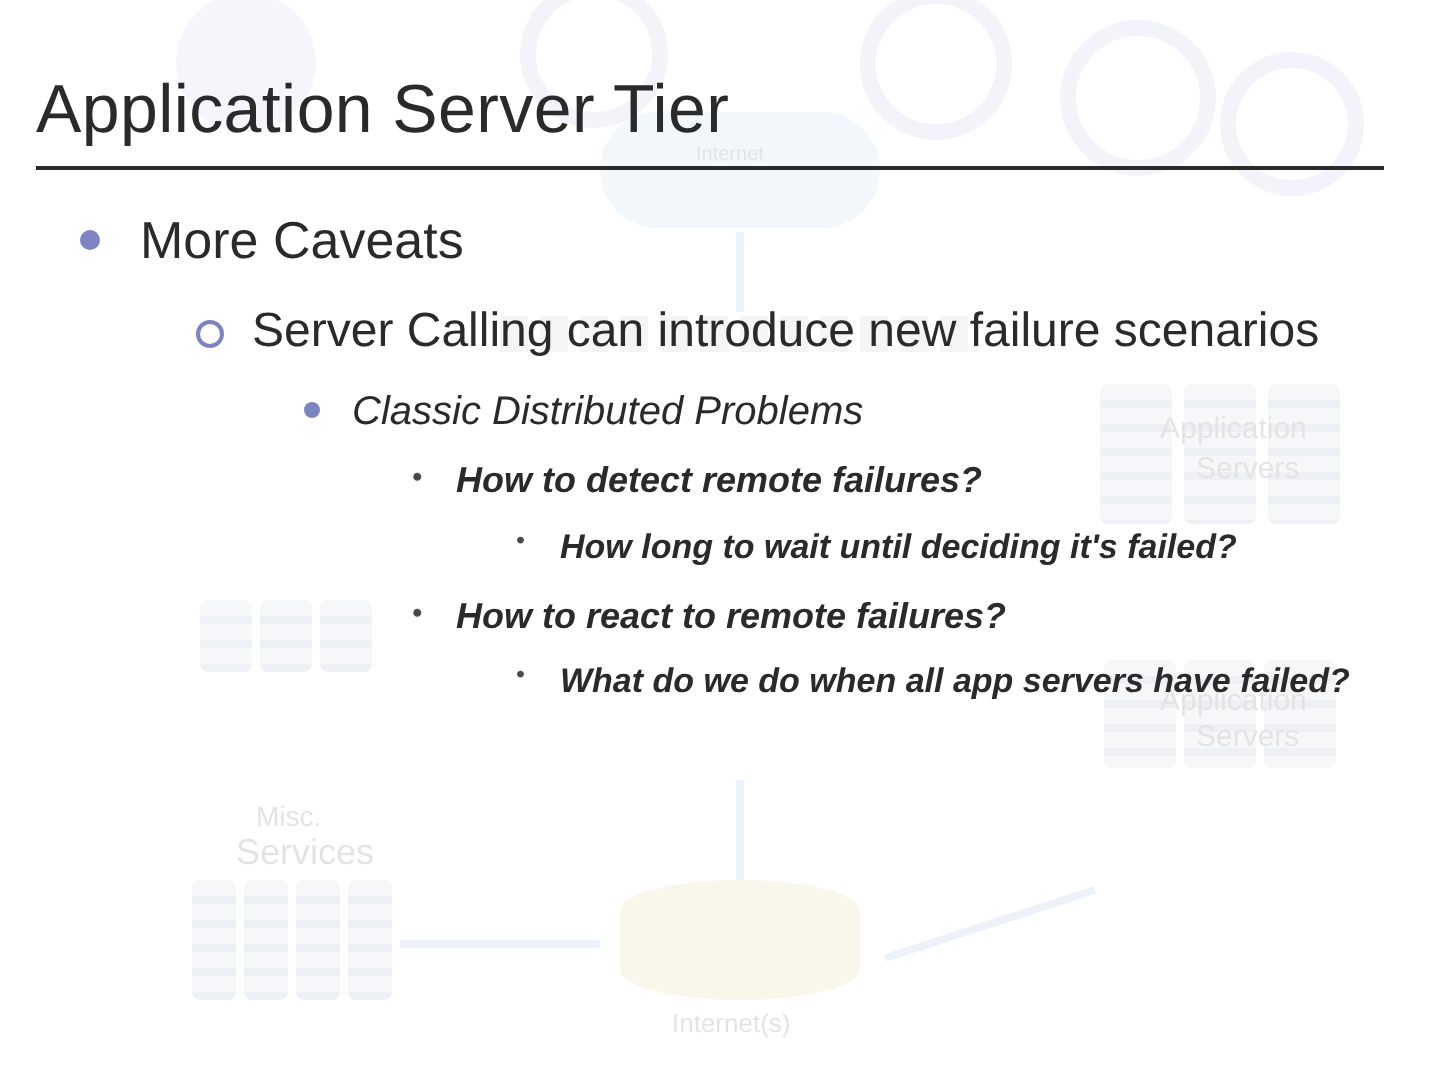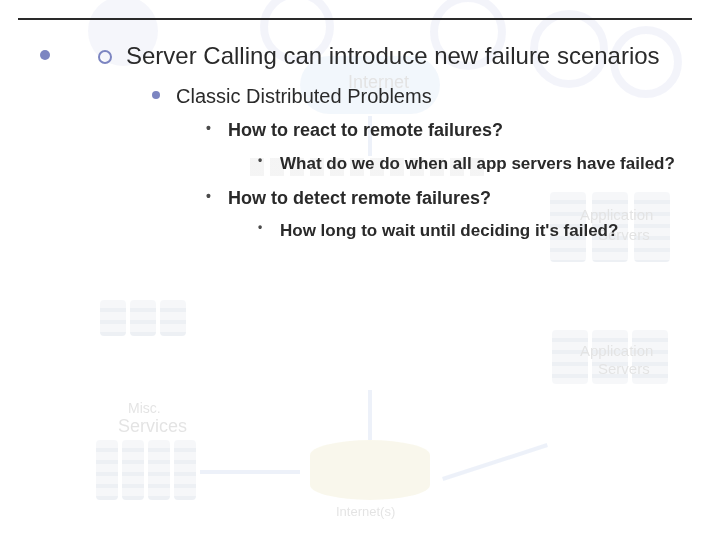--- a/index.html
+++ b/index.html
@@ -31,21 +31,21 @@
   .bg .cloud {
     position: absolute;
     left: 300px; top: 56px;
     width: 140px; height: 58px;
     background: #bcd5ef;
     border-radius: 40px;
   }
   .bg .label {
     position: absolute;
     color: #6b6b6b;
-    font-size: 18px;
+    font-size: 10px;
   }
   .bg .rack {
     position: absolute;
     width: 36px;
     height: 70px;
     background: repeating-linear-gradient(
       to bottom,
       #cfd8e3 0 8px,
       #9fb0c6 8px 12px
     );
@@ -127,20 +127,21 @@
     left: 0; top: 10px;
     width: 10px; height: 10px;
     border: 2px solid #7c85c1;
     border-radius: 50%;
     background: transparent;
   }
   ul.sub2 {
     list-style: none;
     padding: 0 0 0 26px;
     margin: 12px 0 0 0;
+    font-style: italic;
   }
   ul.sub2 > li {
     position: relative;
     font-size: 20px;
     padding-left: 24px;
   }
   ul.sub2 > li::before {
     content: "";
     position: absolute;
     left: 0; top: 8px;
@@ -229,44 +230,46 @@
   <div class="conn" style="left:368px;top:390px;width:4px;height:50px;"></div>
   <div class="conn" style="left:440px;top:460px;width:110px;height:4px;transform:rotate(-18deg);"></div>
 
   <div class="dbcyl"></div>
   <div class="label" style="left:336px;top:504px;font-size:13px;">Internet(s)</div>
 </div>
 
 <div class="fence"></div>
 
 <div class="content">
+  <div class="title">Application Server Tier</div>
   <div class="rule"></div>
 
   <ul class="top">
     <li>
+      <span>More Caveats</span>
       <ul class="sub1">
         <li>
           <span>Server Calling can introduce new failure scenarios</span>
           <ul class="sub2">
             <li>
               <span>Classic Distributed Problems</span>
               <ul class="sub3">
                 <li>
+                  <span>How to detect remote failures?</span>
+                  <ul class="sub4">
+                    <li>
+                      <span>How long to wait until deciding it's failed?</span>
+                    </li>
+                  </ul>
+                </li>
+                <li>
                   <span>How to react to remote failures?</span>
                   <ul class="sub4">
                     <li>
                       <span>What do we do when all app servers have failed?</span>
-                    </li>
-                  </ul>
-                </li>
-                <li>
-                  <span>How to detect remote failures?</span>
-                  <ul class="sub4">
-                    <li>
-                      <span>How long to wait until deciding it's failed?</span>
                     </li>
                   </ul>
                 </li>
               </ul>
             </li>
           </ul>
         </li>
       </ul>
     </li>
   </ul>

